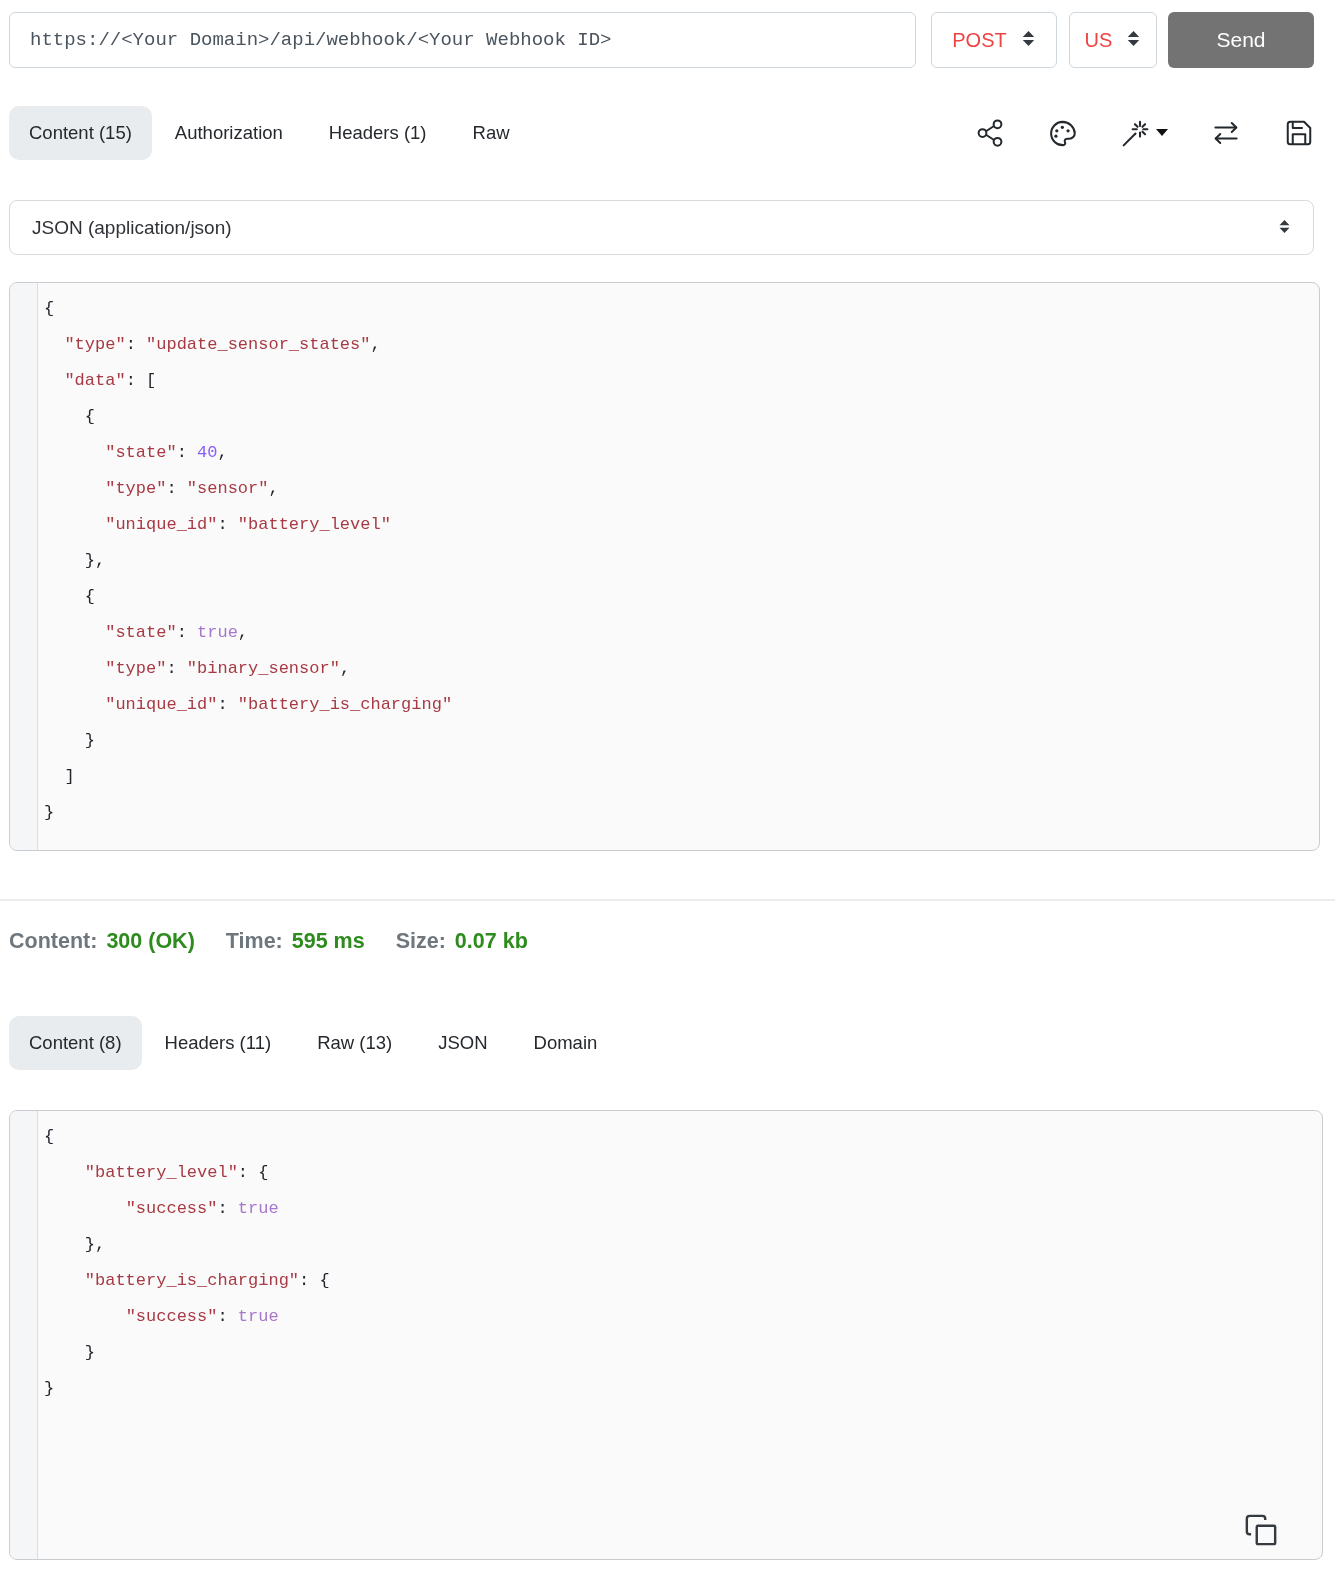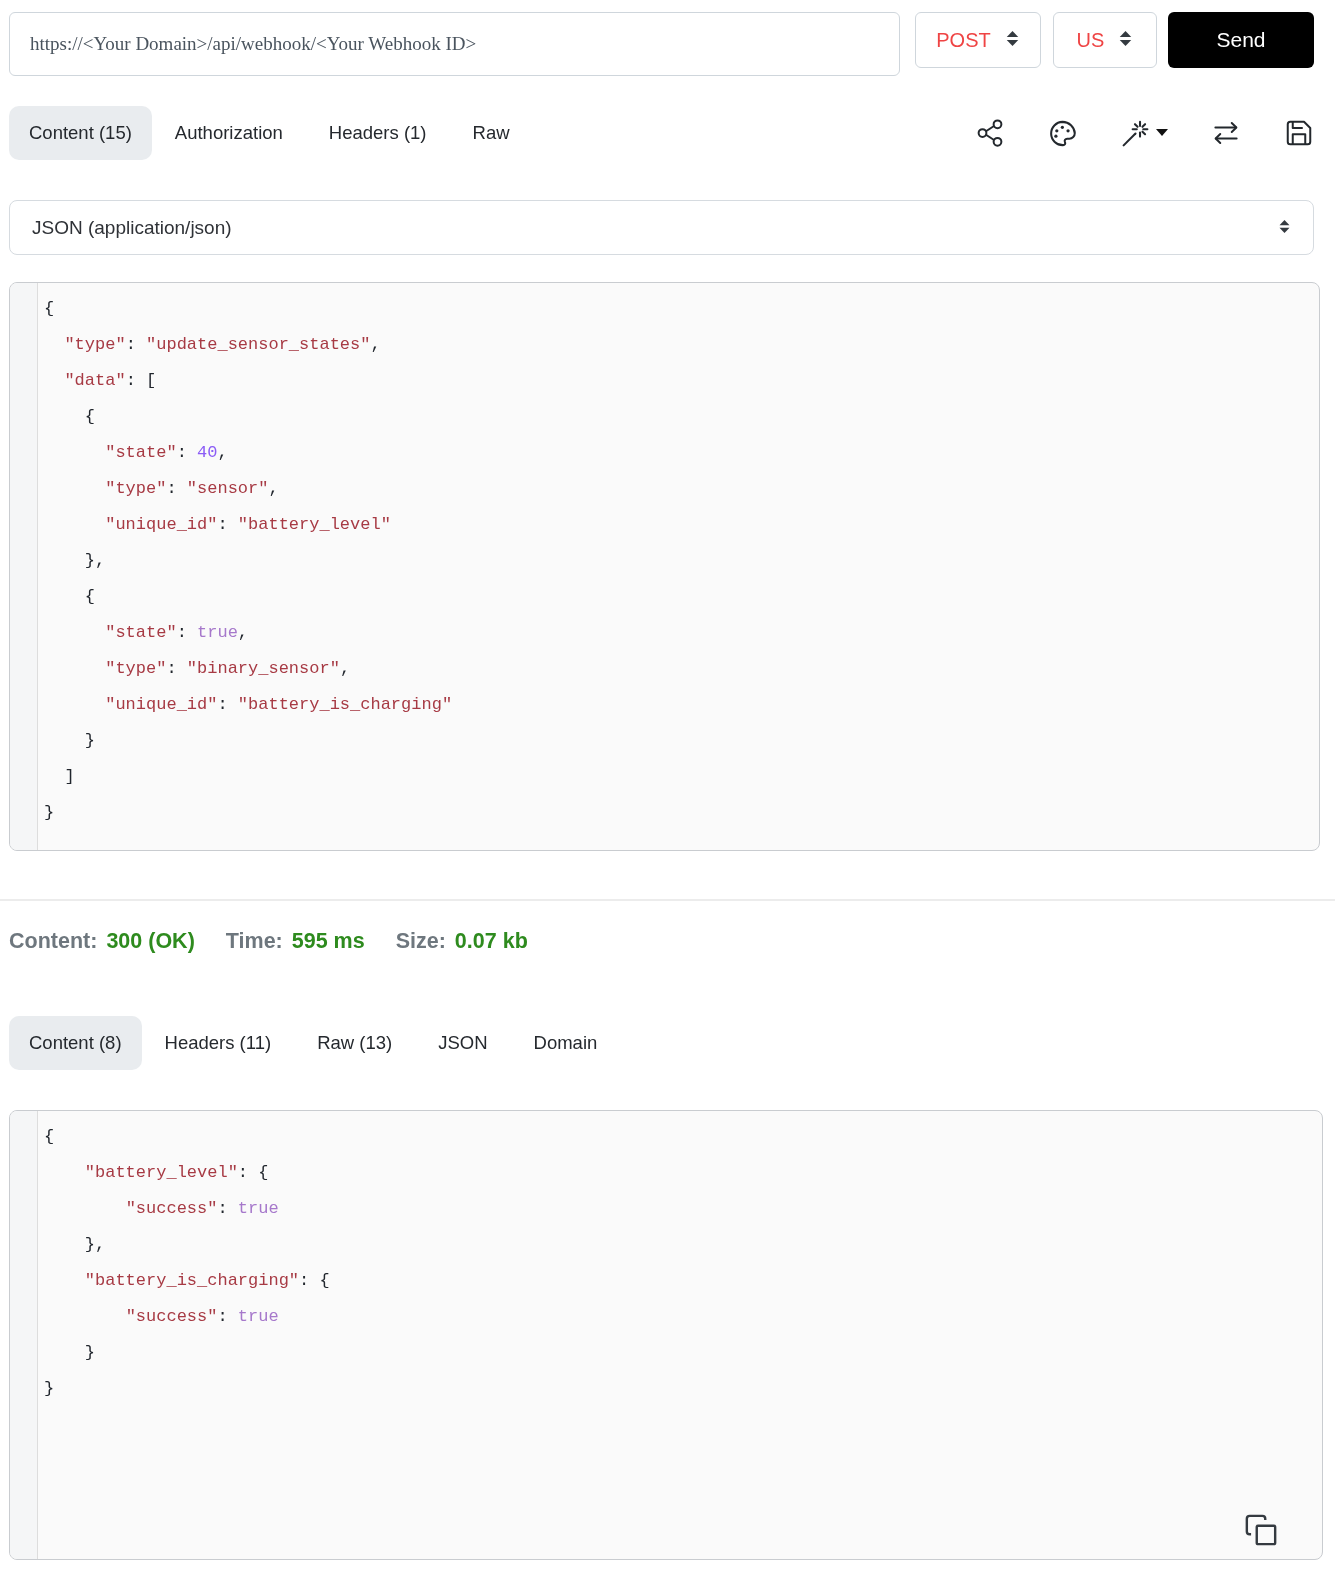--- a/index.html
+++ b/index.html
@@ -8,36 +8,36 @@
     width:1335px; height:1579px;
     background:#ffffff;
     font-family:"Liberation Sans", sans-serif;
     color:#212529;
     overflow:hidden;
   }
 
   
   .row-top { display:flex; margin:12px 21px 0 9px; height:56px; }
   .url-input {
-    flex:1; height:64px;
+    flex:1; height:56px;
     border:1px solid #cfd6dc; border-radius:6px;
     padding:0 20px; font-size:19px; color:#4a545e;
-    font-family:Liberation Serif, serif;
+    font-family:Liberation Mono, monospace;
     outline:none; background:#fff;
   }
   .select-box {
     height:56px; border:1px solid #cfd6dc; border-radius:6px;
     display:flex; align-items:center; justify-content:center; gap:14px;
     font-size:20px; color:#ef4444; background:#fff; cursor:pointer;
   }
   .method-select { width:126px; margin-left:15px; }
-  .locale-select { width:104px; margin-left:12px;text-align:right; }
+  .locale-select { width:88px; margin-left:12px;text-align:right; }
   .send-btn {
     width:146px; margin-left:11px; height:56px;
-    background:#000000; color:#ffffff; border:none; border-radius:6px;
+    background:#737373; color:#ffffff; border:none; border-radius:6px;
     font-size:21px; font-family:"Liberation Sans", sans-serif;
     display:flex; align-items:center; justify-content:center; cursor:pointer;
   }
 
   
   .tabs-row { display:flex; align-items:center; margin:38px 21px 0 9px; height:54px; }
   .tab {
     height:54px; display:flex; align-items:center;
     padding:0 23px; font-size:18.5px; color:#25292e;
     border-radius:10px; cursor:pointer; white-space:nowrap;

